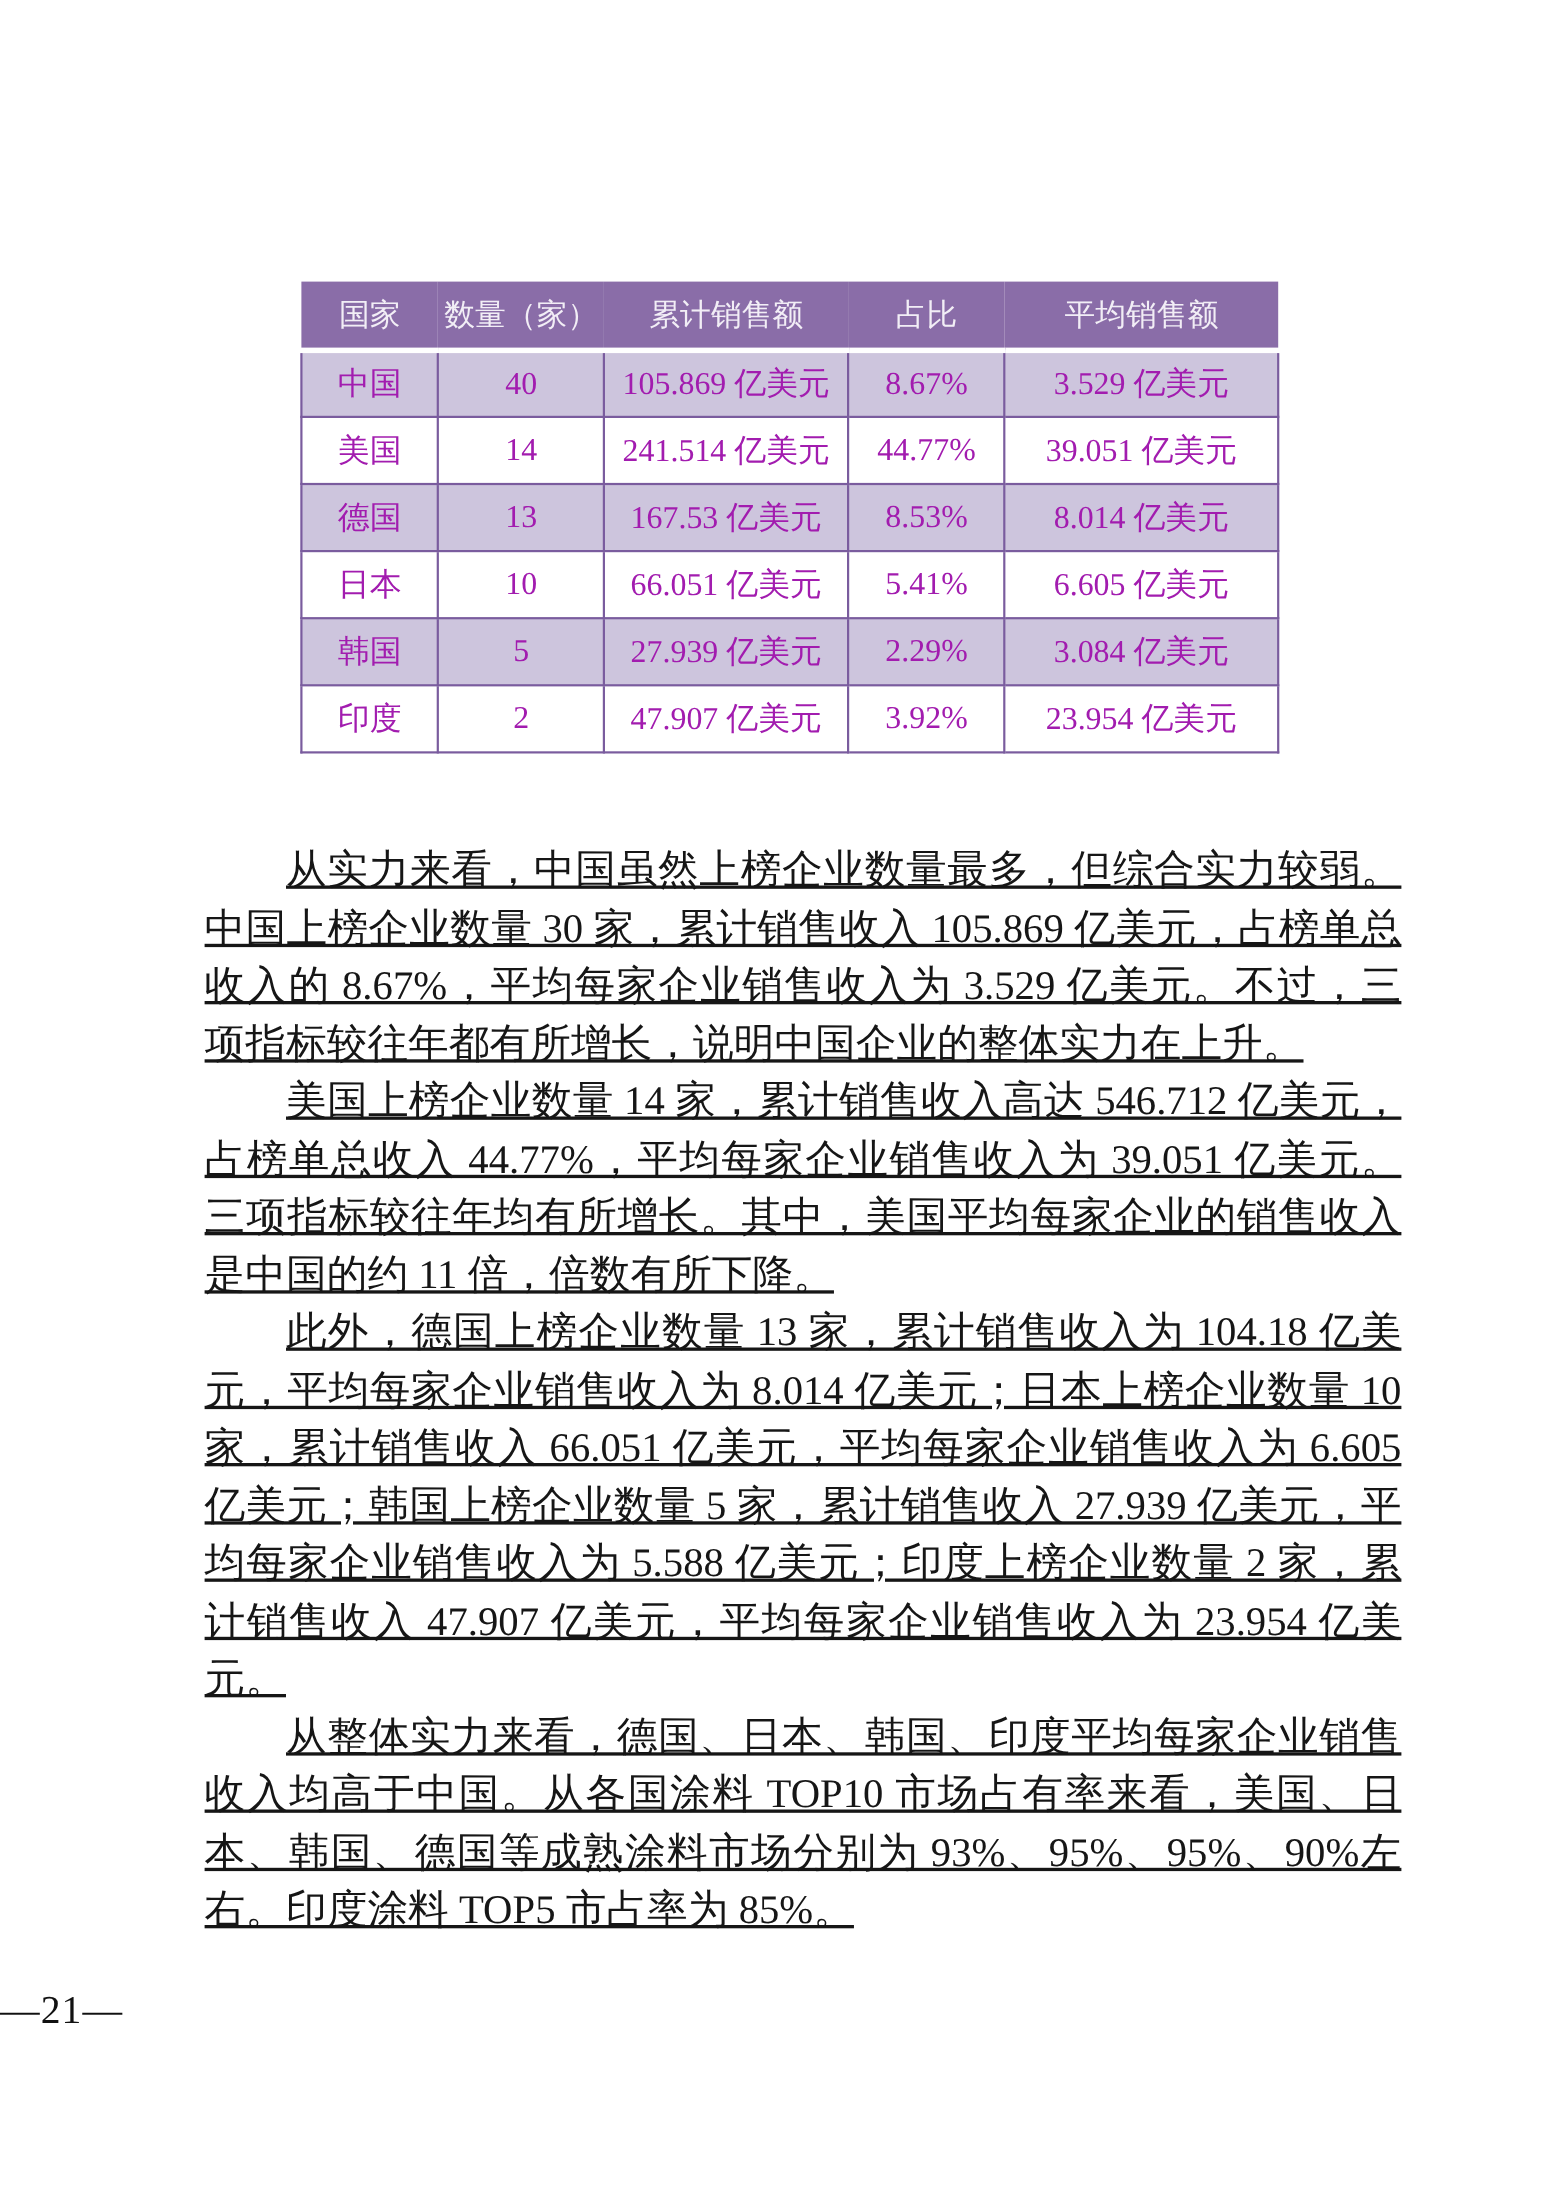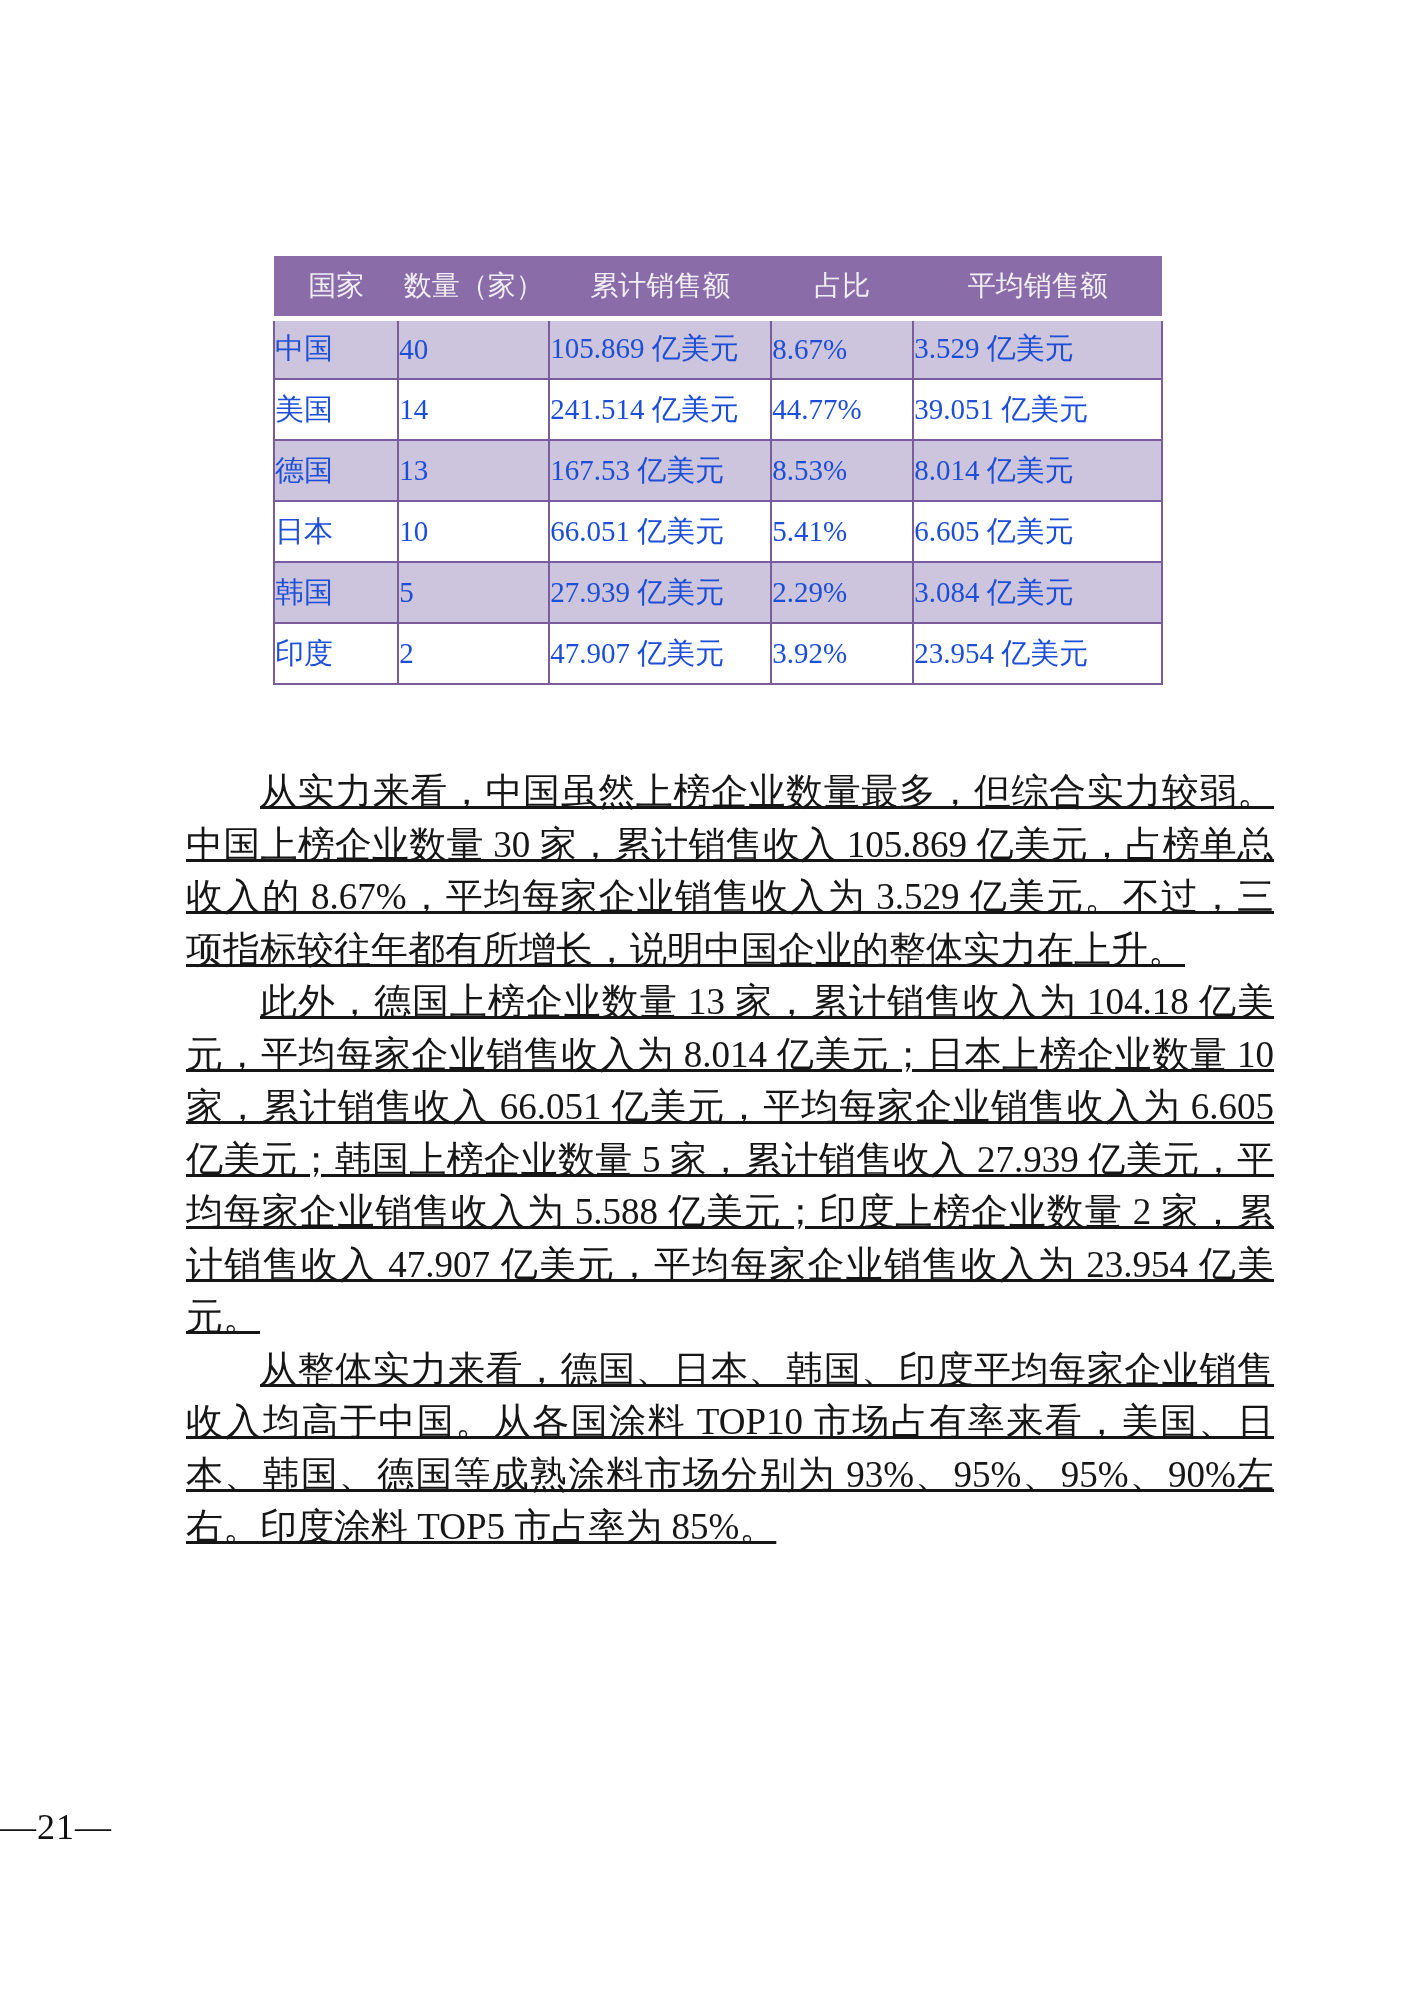--- a/index.html
+++ b/index.html
@@ -40,23 +40,24 @@
     font-weight:normal;
     font-size:28px;
     height:62px;
     text-align:center;
     vertical-align:middle;
     border:none;
     border-bottom:5px solid #ffffff;
   }
   table.country-table tbody td{
     height:61px;
+    text-align:center;
     vertical-align:middle;
     border:2px solid var(--table-border);
-    color:#1d4ed8;
+    color:#a21caf;
   }
   table.country-table tbody tr:nth-child(odd) td{background:var(--row-alt-bg);}
   table.country-table tbody tr:nth-child(even) td{background:var(--row-bg);}
   
   .body-text{
     position:absolute;
     left:186px;top:766px;width:1088px;
     font-size:37px;
     line-height:52.5px;
     text-align:justify;
@@ -143,19 +144,20 @@
             <td>47.907 亿美元</td>
             <td>3.92%</td>
             <td>23.954 亿美元</td>
           </tr>
         </tbody>
     </table>
   </div>
 
   <div class="body-text" id="body-text">
       <p>从实力来看，中国虽然上榜企业数量最多，但综合实力较弱。中国上榜企业数量 30 家，累计销售收入 105.869 亿美元，占榜单总收入的 8.67%，平均每家企业销售收入为 3.529 亿美元。不过，三项指标较往年都有所增长，说明中国企业的整体实力在上升。</p>
+      <p>美国上榜企业数量 14 家，累计销售收入高达 546.712 亿美元，占榜单总收入 44.77%，平均每家企业销售收入为 39.051 亿美元。三项指标较往年均有所增长。其中，美国平均每家企业的销售收入是中国的约 11 倍，倍数有所下降。</p>
       <p>此外，德国上榜企业数量 13 家，累计销售收入为 104.18 亿美元，平均每家企业销售收入为 8.014 亿美元；日本上榜企业数量 10 家，累计销售收入 66.051 亿美元，平均每家企业销售收入为 6.605 亿美元；韩国上榜企业数量 5 家，累计销售收入 27.939 亿美元，平均每家企业销售收入为 5.588 亿美元；印度上榜企业数量 2 家，累计销售收入 47.907 亿美元，平均每家企业销售收入为 23.954 亿美元。</p>
       <p>从整体实力来看，德国、日本、韩国、印度平均每家企业销售收入均高于中国。从各国涂料 TOP10 市场占有率来看，美国、日本、韩国、德国等成熟涂料市场分别为 93%、95%、95%、90%左右。印度涂料 TOP5 市占率为 85%。</p>
     </div>
 
   <div class="page-number">—21—</div>
 
 </div>
 
 </body></html>

